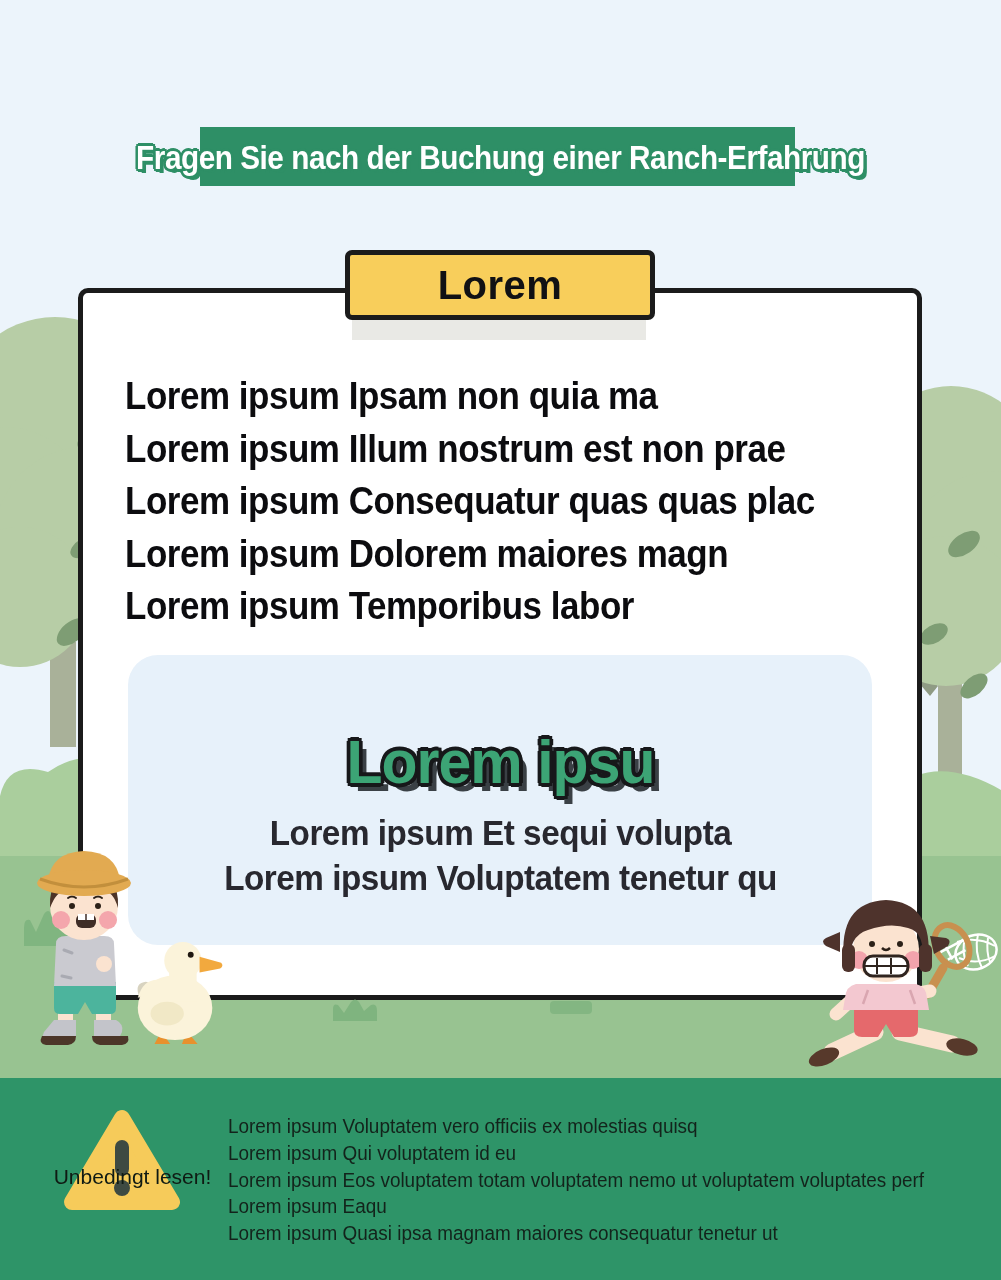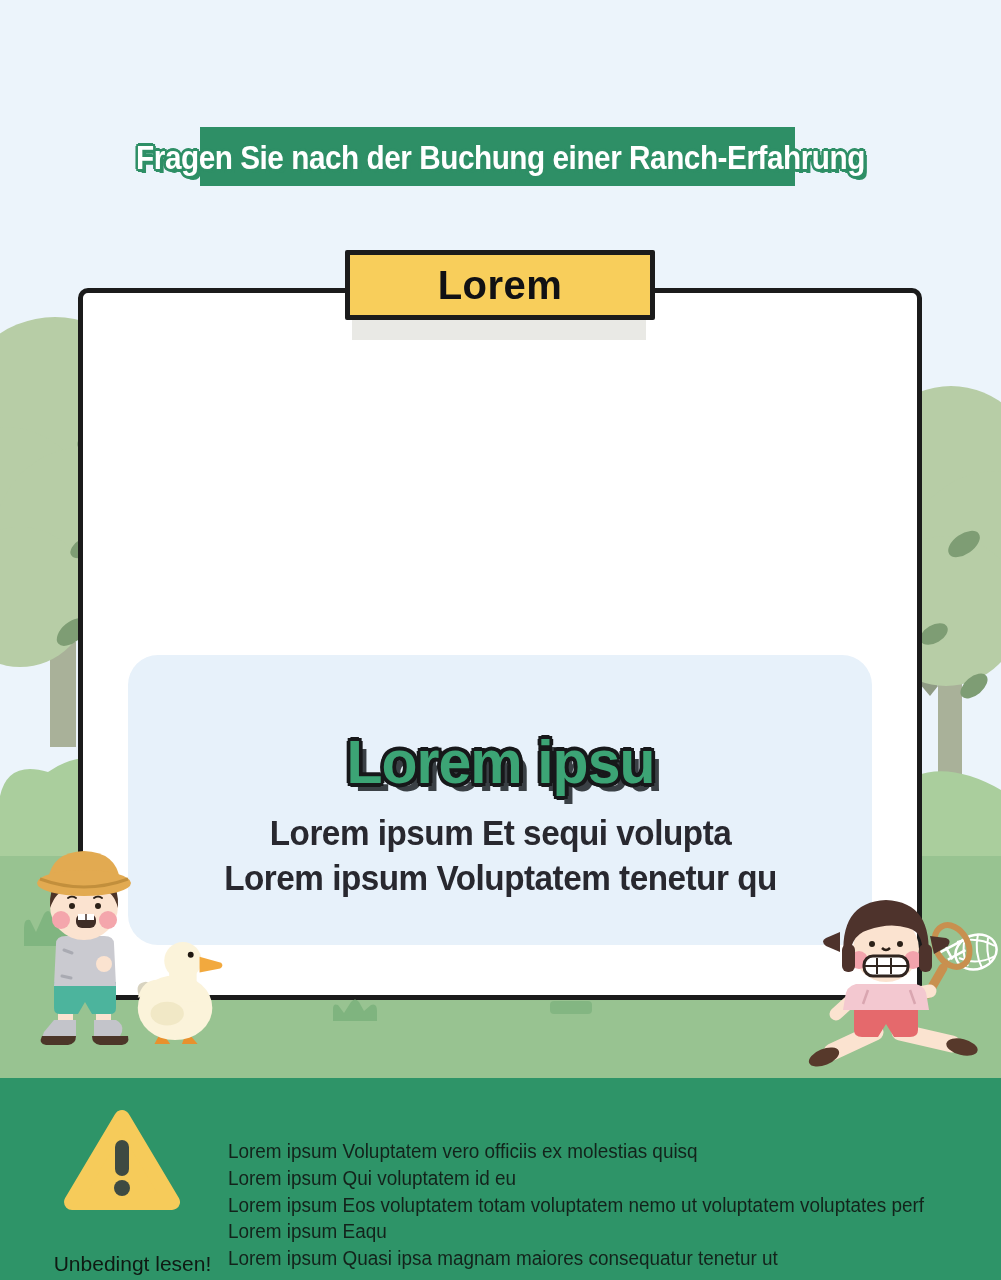--- a/index.html
+++ b/index.html
@@ -34,21 +34,21 @@
   }
 
   
   .card{
     left:78px;top:288px;width:844px;height:712px;box-sizing:border-box;
     background:#FFFFFF;border:5px solid #1B1B1B;border-radius:10px;
   }
   .title-shadow{left:352px;top:316px;width:294px;height:24px;background:#E9E9E5;}
   .title-box{
     left:345px;top:250px;width:310px;height:70px;box-sizing:border-box;
-    background:#F8CE5B;border:5px solid #1B1B1B;border-radius:2px;
+    background:#F8CE5B;border:5px solid #1B1B1B;border-radius:7px;
     display:flex;align-items:center;justify-content:center;
   }
   .title-box span{font-size:40px;font-weight:bold;color:#111114;letter-spacing:.5px;}
 
   .card-lines{left:125px;top:370px;width:770px;}
   .card-line{
     font-size:38px;font-weight:bold;color:#0C0C0F;line-height:52.5px;
     white-space:nowrap;transform:scaleX(.92);transform-origin:left center;
     letter-spacing:-.5px;
   }
@@ -72,24 +72,24 @@
 
   
   .boy{left:24px;top:850px;width:122px;height:205px;z-index:8;}
   .duck{left:126px;top:936px;width:102px;height:118px;z-index:8;}
   .girl{left:780px;top:892px;width:218px;height:182px;z-index:8;}
 
   
   .footer-bar{left:0;top:1078px;width:1001px;height:202px;background:#2E9468;}
   .warning-triangle{left:62px;top:1108px;width:120px;height:104px;}
   .warning-label{
-    left:20px;top:1250px;width:225px;text-align:center;
+    left:20px;top:1163px;width:225px;text-align:center;
     font-size:21px;color:#0F1A13;line-height:28px;
   }
-  .footer-lines{left:228px;top:1138px;width:770px;}
+  .footer-lines{left:228px;top:1113px;width:770px;}
   .footer-line{
     font-size:19.5px;line-height:26.8px;color:#13231B;white-space:nowrap;
     transform:scaleX(.97);transform-origin:left center;
   }
   svg{display:block;width:100%;height:100%;}
 </style>
 </head>
 <body>
 
 <div class="poster">
@@ -143,20 +143,27 @@
       <path fill="#7FB47F" d="M0,22 V10 Q0,4 5,6 L11,14 L18,3 Q22,-2 26,3 L31,12 L38,6 Q44,4 44,12 V22 Z"></path>
     </svg>
   </div>
   <div class="abs tuft2"></div>
 
   <div class="abs title-shadow"></div>
   <div class="abs title-box">
     <span>Lorem</span>
   </div>
 
+  <div class="abs card-lines">
+    <div class="card-line">Lorem ipsum Ipsam non quia ma</div>
+    <div class="card-line">Lorem ipsum Illum nostrum est non prae</div>
+    <div class="card-line">Lorem ipsum Consequatur quas quas plac</div>
+    <div class="card-line">Lorem ipsum Dolorem maiores magn</div>
+    <div class="card-line">Lorem ipsum Temporibus labor</div>
+  </div>
 
   <div class="abs highlight-panel"></div>
   <div class="abs highlight-title">Lorem ipsu</div>
   <div class="abs highlight-line hl1">Lorem ipsum Et sequi volupta</div>
   <div class="abs highlight-line hl2">Lorem ipsum Voluptatem tenetur qu</div>
 
   <div class="abs boy">
     <svg viewBox="0 0 122 205">
       <rect x="34" y="155" width="15" height="25" fill="#FBE3D0"></rect>
       <rect x="72" y="155" width="15" height="25" fill="#FBE3D0"></rect>

